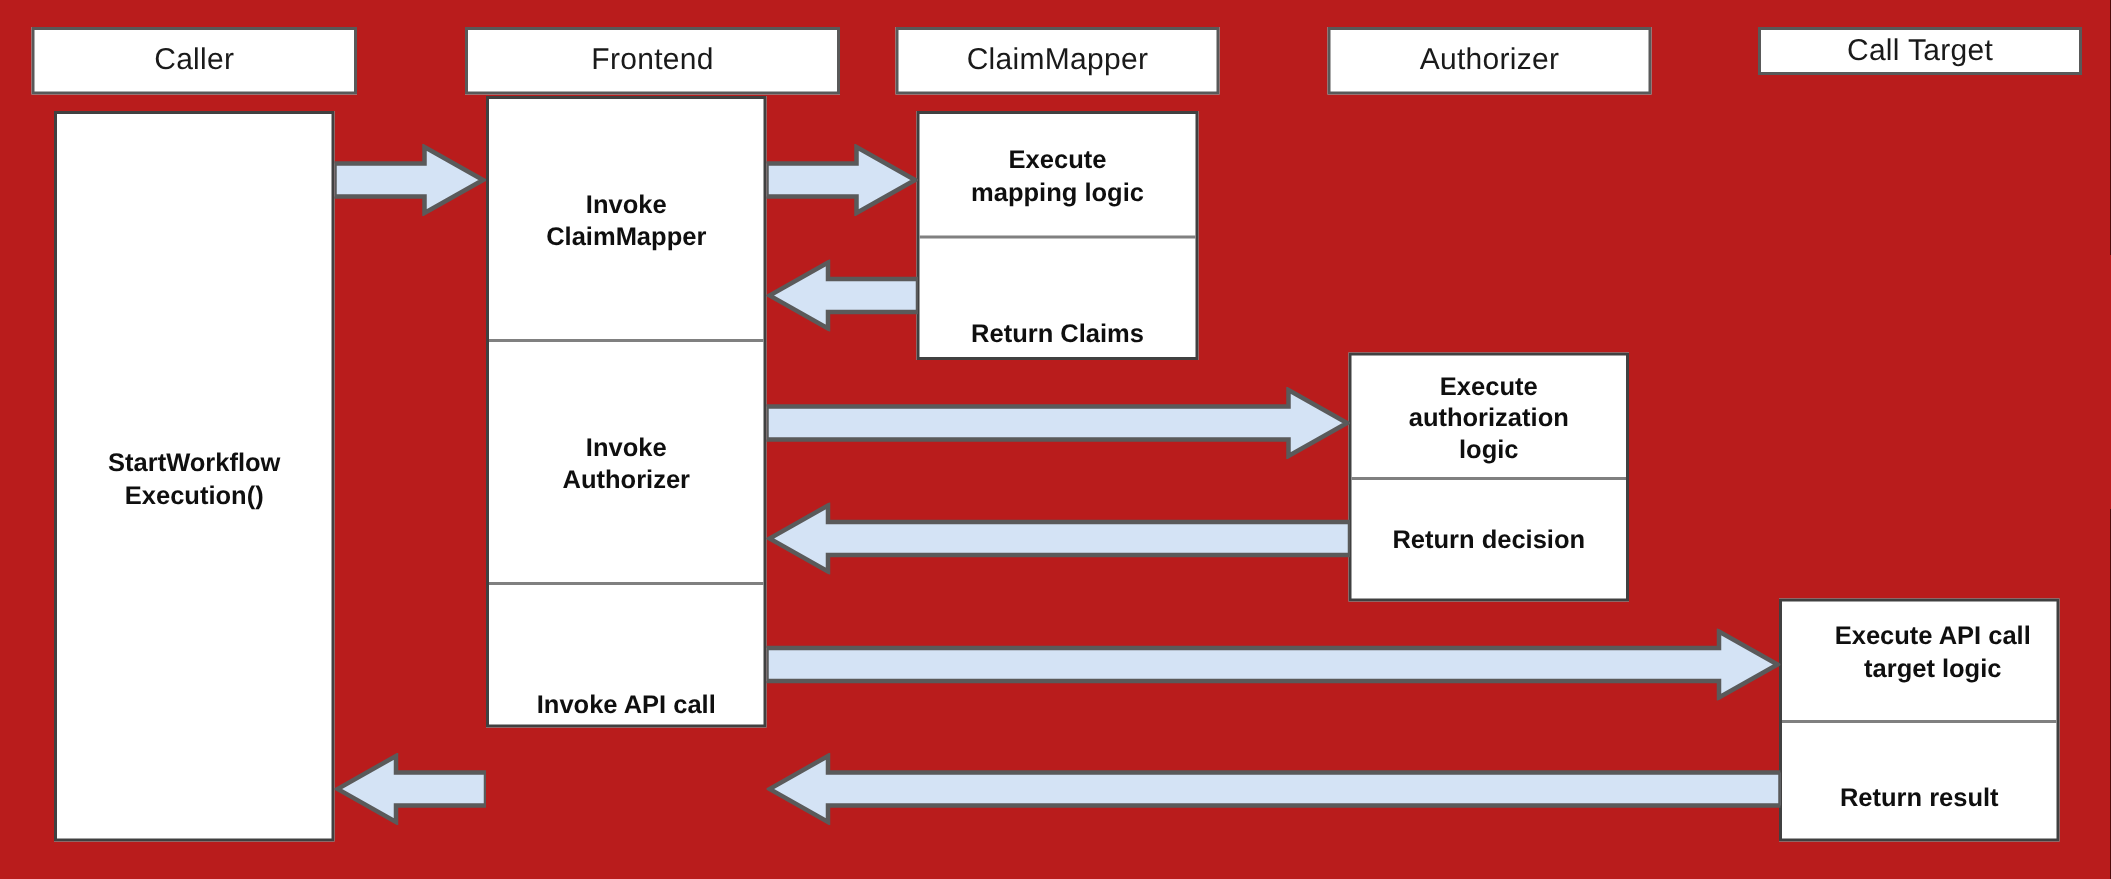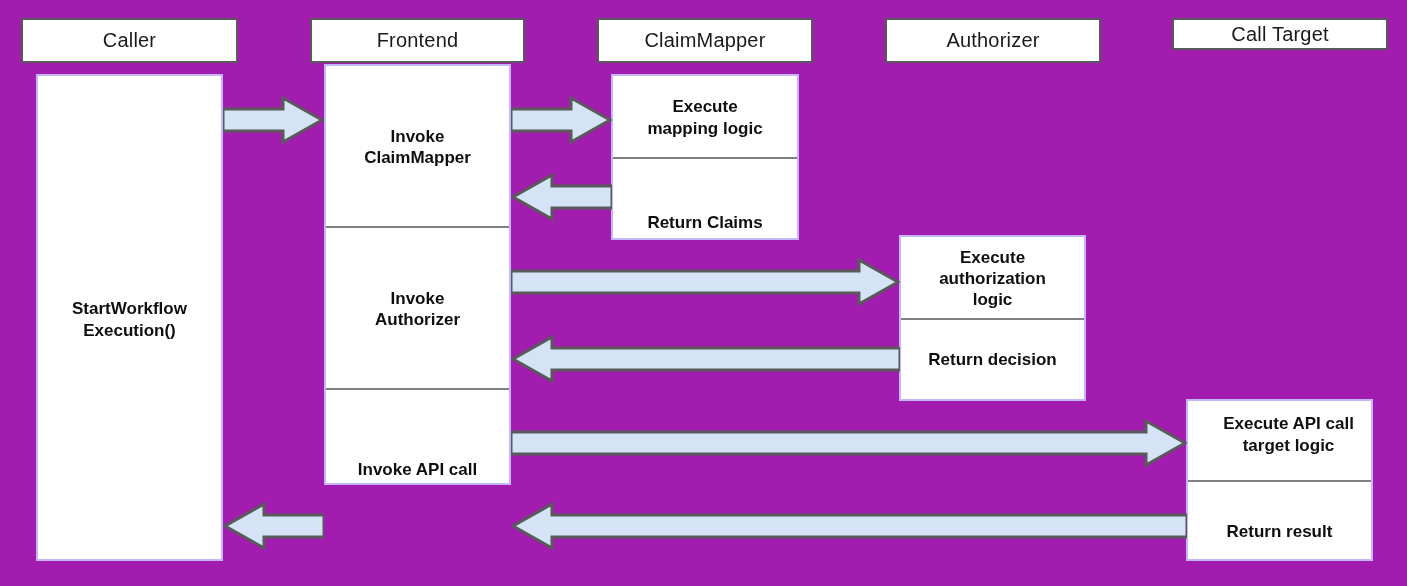--- a/index.html
+++ b/index.html
@@ -4,41 +4,41 @@
 <style>
   html, body {
     margin: 0;
     padding: 0;
     background: #000000;
   }
   #diagram {
     position: relative;
     width: 1407px;
     height: 586px;
-    background: #a21caf;
+    background: #b91c1c;
     overflow: hidden;
     font-family: "Liberation Sans", sans-serif;
   }
   .lifeline-header {
     position: absolute;
     background: #ffffff;
     border: 2px solid #595959;
     box-sizing: border-box;
     display: flex;
     align-items: center;
     justify-content: center;
     color: #1a1a1a;
     font-size: 20px;
     font-weight: 400;
     letter-spacing: 0.2px;
   }
   .activation {
     position: absolute;
     background: #ffffff;
-    border: 2px solid #c4b5fd;
+    border: 2px solid #404040;
     box-sizing: border-box;
   }
   .act-cell {
     position: absolute;
     left: 0;
     right: 0;
     display: flex;
     align-items: center;
     justify-content: center;
     text-align: center;
@@ -66,21 +66,21 @@
   }
 </style>
 </head>
 <body>
 
 <div id="diagram">
 
   <div class="lifeline-header" style="left:21px; top:18px; width:217px; height:45px;">
     <span>Caller</span>
   </div>
-  <div class="lifeline-header" style="left:310px; top:18px; width:215px; height:45px;">
+  <div class="lifeline-header" style="left:310px; top:18px; width:250px; height:45px;">
     <span>Frontend</span>
   </div>
   <div class="lifeline-header" style="left:597px; top:18px; width:216px; height:45px;">
     <span>ClaimMapper</span>
   </div>
   <div class="lifeline-header" style="left:885px; top:18px; width:216px; height:45px;">
     <span>Authorizer</span>
   </div>
   <div class="lifeline-header" style="left:1172px; top:18px; width:216px; height:32px;">
     <span>Call Target</span>

